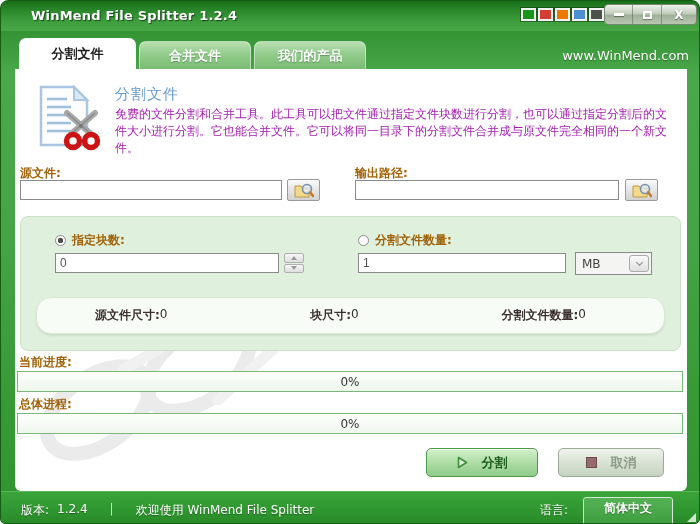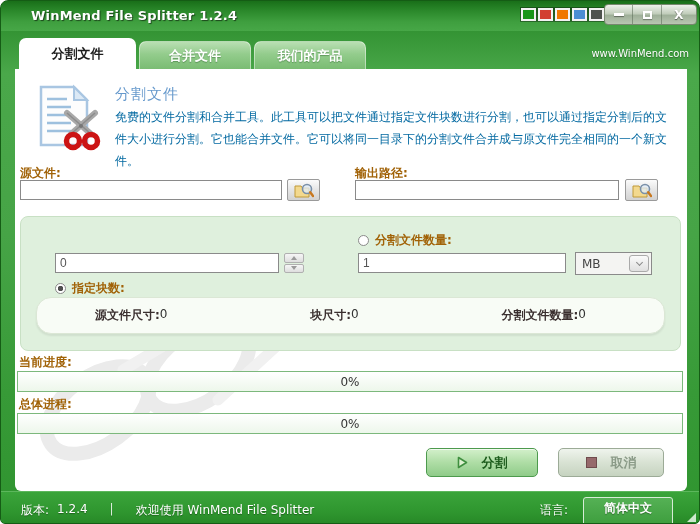--- a/index.html
+++ b/index.html
@@ -26,41 +26,41 @@
   .glyph-min{ width:10px; height:3px; background:#fff; box-shadow:0 1px 1px rgba(0,0,0,.4); }
   .glyph-max{ width:9px; height:8px; border:2px solid #fff; box-shadow:0 1px 1px rgba(0,0,0,.3); }
   .glyph-close{ color:#fff; font-size:12px; font-weight:bold; text-shadow:0 1px 1px rgba(0,0,0,.5); line-height:1; }
   
   .tabrow{ position:absolute; left:18px; top:37px; height:31px; display:flex; align-items:flex-end; gap:3px; z-index:3; }
   .tab{ text-align:center; font-size:13px; font-weight:bold; cursor:pointer; border-radius:7px 7px 0 0; }
   .tab.active{ width:117px; height:31px; line-height:31px; background:#fff; color:#1c1c1c; }
   .tab.inactive{ width:112px; height:28px; line-height:27px; color:#fff;
     background:linear-gradient(180deg,#b9dfb3 0%,#93cc8c 45%,#7abc73 100%);
     border:1px solid rgba(255,255,255,.45); border-bottom:none; text-shadow:0 1px 1px rgba(40,90,40,.45); }
-  .website{ position:absolute; right:10px; top:47px; color:#fff; font-size:10px; text-shadow:0 1px 1px rgba(0,0,0,.35); cursor:pointer; }
+  .website{ position:absolute; right:10px; top:47px; color:#fff; font-size:13px; text-shadow:0 1px 1px rgba(0,0,0,.35); cursor:pointer; }
   
   .content{ position:absolute; left:14px; top:68px; width:672px; height:422px; background:#fff; border-radius:0 0 6px 6px; }
   .content > *{ position:absolute; z-index:1; }
   .watermark{ z-index:0; left:-12px; bottom:26px; }
   .appicon{ left:16px; top:13px; }
   .intro-h{ left:100px; top:16px; font-size:15px; color:#6699cc; letter-spacing:1px; }
-  .intro-d{ left:100px; top:37px; width:562px; font-size:12px; line-height:22px; color:#0369a1; }
+  .intro-d{ left:100px; top:37px; width:562px; font-size:12px; line-height:17px; color:#a21caf; }
   .flabel{ font-size:12px; font-weight:bold; color:#a16207; }
   .lab-src{ left:5px; top:96px; } .lab-out{ left:340px; top:96px; }
   .txt{ border:1px solid #8a8a8a; background:#fff; height:20px; font-size:12px; color:#555; padding:0 4px; outline:none; }
   .in-src{ left:5px; top:111px; width:262px; }
   .in-out{ left:340px; top:111px; width:264px; }
   .browse{ width:33px; height:22px; border:1px solid #9a9a9a; border-radius:2px;
     background:linear-gradient(180deg,#fbfbfb,#e3e3e3 55%,#d2d2d2); display:flex; align-items:center; justify-content:center; cursor:pointer; }
   .br-src{ left:272px; top:110px; } .br-out{ left:610px; top:110px; }
   
   .panel{ left:5px; top:147px; width:661px; height:135px; background:#dff0dd; border:1px solid #c8e0c4; border-radius:8px; }
   .panel > *{ position:absolute; }
   .radiorow{ display:flex; align-items:center; gap:6px; }
-  .rr1{ left:34px; top:15px;margin-top:48px; } .rr2{ left:337px; top:15px; }
+  .rr1{ left:34px; top:15px; } .rr2{ left:337px; top:15px; }
   input[type=radio]{ appearance:none; -webkit-appearance:none; width:11px; height:11px; border-radius:50%;
     border:1px solid #8a8a8a; background:#fff; cursor:pointer; }
   input[type=radio]:checked{ background:radial-gradient(circle,#4f4f4f 0 2.5px,#fff 3px); }
   .in-count{ left:34px; top:36px; width:224px; }
   .spinner{ left:263px; top:36px; width:20px; height:20px; display:flex; flex-direction:column; gap:1px; }
   .spinbtn{ flex:1; border:1px solid #b0b0b0; border-radius:2px; background:linear-gradient(180deg,#f6f6f6,#dedede);
     display:flex; align-items:center; justify-content:center; cursor:pointer; }
   .arr-up{ width:0; height:0; border-left:3px solid transparent; border-right:3px solid transparent; border-bottom:4px solid #9a9a9a; }
   .arr-dn{ width:0; height:0; border-left:3px solid transparent; border-right:3px solid transparent; border-top:4px solid #9a9a9a; }
   .in-size{ left:337px; top:36px; width:208px; }

